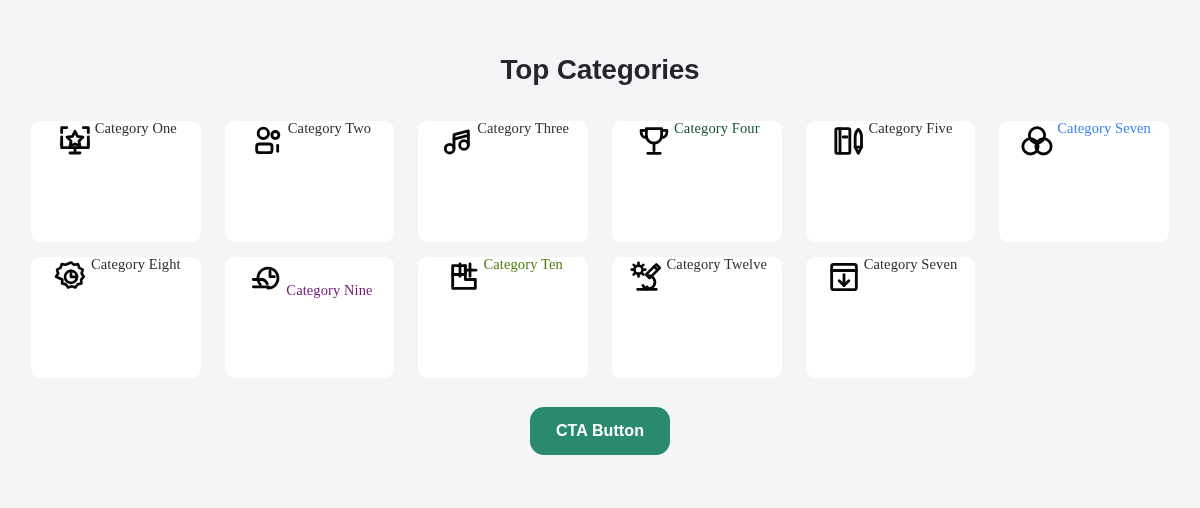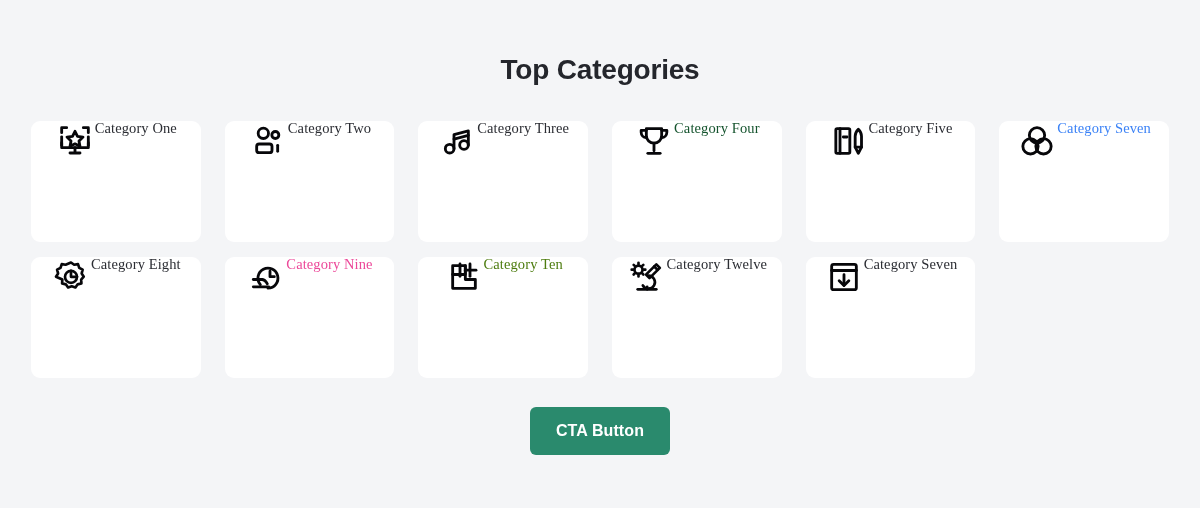--- a/index.html
+++ b/index.html
@@ -89,21 +89,21 @@
     margin-top: 29px;
     display: flex;
     justify-content: center;
     width: 100%;
   }
 
   .cta-button {
     background: #2a8a6d;
     color: #ffffff;
     border: none;
-    border-radius: 6px;
+    border-radius: 14px;
     font-family: "Liberation Sans", "DejaVu Sans", sans-serif;
     font-size: 16px;
     font-weight: 700;
     letter-spacing: 0.1px;
     padding: 5px 26px;
     height: 48px;
     min-width: 140px;
     cursor: pointer;
     display: inline-flex;
     align-items: center;
@@ -202,21 +202,21 @@
       <div class="category-card" style="background: rgb(255, 255, 255);">
         <span class="card-icon" style="color: rgb(7, 7, 10);">
           <svg viewBox="0 0 24 24" fill="none" stroke="currentColor" stroke-width="1.7" stroke-linecap="round" stroke-linejoin="round">
             <path d="M8.6 16.6a6 6 0 1 1 4.6 2.1"></path>
             <path d="M14.4 8.5v3.3h2.6"></path>
             <path d="M4.4 13.5h5.1"></path>
             <path d="M4.4 17.9h9.2"></path>
             <path d="M9.4 13.5c1.7 0 2.9 1.6 3.4 2.6"></path>
           </svg>
         </span>
-        <span class="card-label" style="color: #ec4899;">Category Nine</span>
+        <span class="card-label" style="color: #701a75; margin-top: 26px;">Category Nine</span>
       </div>
       <div class="category-card" style="background: rgb(255, 255, 255);">
         <span class="card-icon" style="color: rgb(7, 7, 10);">
           <svg viewBox="0 0 24 24" fill="none" stroke="currentColor" stroke-width="1.7" stroke-linecap="round" stroke-linejoin="round">
             <path d="M5.2 5.2h7.6v5.3H5.2z"></path>
             <path d="M5.2 10.5v8.3h13.6v-5.3h-6v-8.3"></path>
             <path d="M9.6 4.2v7.4"></path>
             <path d="M15.6 4.2v7.4"></path>
             <path d="M12.8 7.9h6.4"></path>
           </svg>

